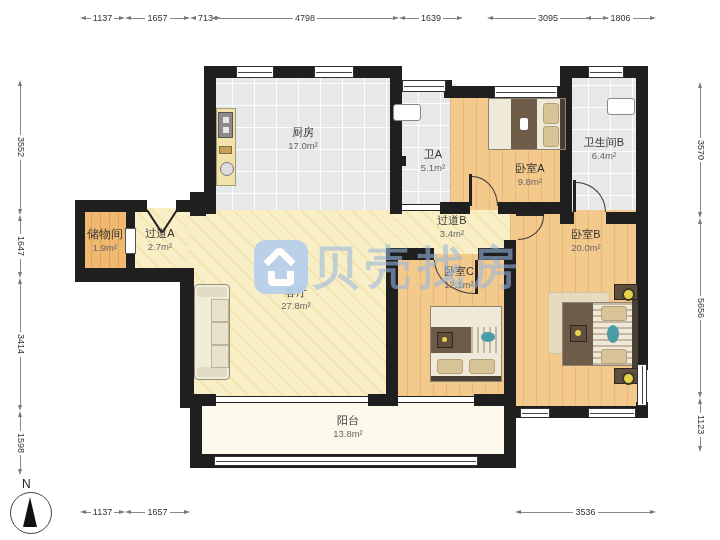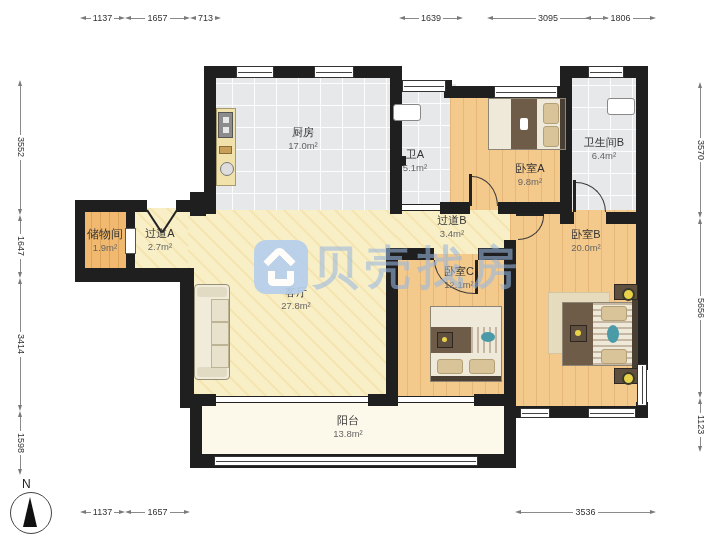--- a/index.html
+++ b/index.html
@@ -209,21 +209,21 @@
   <div class="leaf z4" style="left:475px;top:260px;width:3px;height:34px"></div>
   <div class="arc bl z4" style="left:434px;top:260px;width:41px;height:34px"></div>
 
   <div class="leaf z4" style="left:146px;top:210px;width:2px;height:27px;transform:rotate(-33deg);transform-origin:top center"></div>
   <div class="leaf z4" style="left:176px;top:210px;width:2px;height:27px;transform:rotate(33deg);transform-origin:top center"></div>
 
   <div class="rlabel" style="left:303px;top:126px">
     <div class="rname">厨房</div>
     <div class="rarea">17.0m²</div>
   </div>
-  <div class="rlabel" style="left:415px;top:148px">
+  <div class="rlabel" style="left:433px;top:148px">
     <div class="rname">卫A</div>
     <div class="rarea">5.1m²</div>
   </div>
   <div class="rlabel" style="left:530px;top:162px">
     <div class="rname">卧室A</div>
     <div class="rarea">9.8m²</div>
   </div>
   <div class="rlabel" style="left:604px;top:136px">
     <div class="rname">卫生间B</div>
     <div class="rarea">6.4m²</div>
@@ -271,20 +271,25 @@
   <div class="dimh" style="left:125px;top:13px;width:65px">
       <i class="ln"></i>
       <span class="lb">1657</span>
       <i class="ln"></i>
     </div>
   <div class="dimh" style="left:190px;top:13px;width:21px">
       <i class="ln"></i>
       <span class="lb">713</span>
       <i class="ln"></i>
     </div>
+  <div class="dimh" style="left:211px;top:13px;width:188px">
+      <i class="ln"></i>
+      <span class="lb">4798</span>
+      <i class="ln"></i>
+    </div>
   <div class="dimh" style="left:399px;top:13px;width:64px">
       <i class="ln"></i>
       <span class="lb">1639</span>
       <i class="ln"></i>
     </div>
   <div class="dimh" style="left:487px;top:13px;width:122px">
       <i class="ln"></i>
       <span class="lb">3095</span>
       <i class="ln"></i>
     </div>

